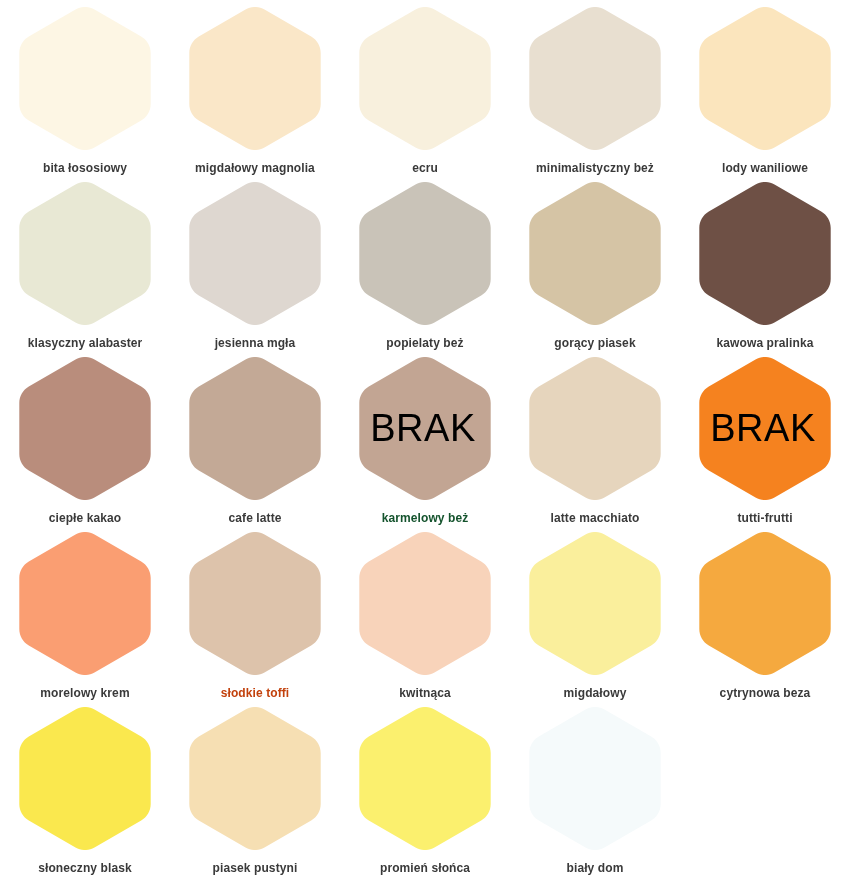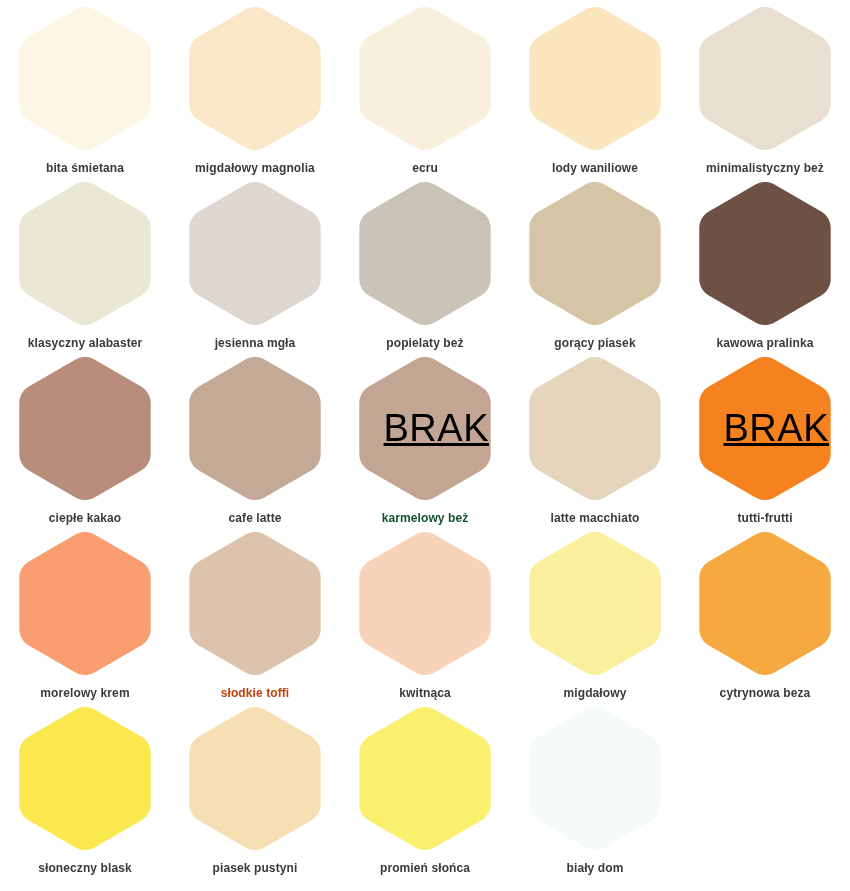--- a/index.html
+++ b/index.html
@@ -32,22 +32,21 @@
     justify-content: flex-start;
     padding-top: 7px;
   }
 
   .hex-wrap {
     position: relative;
     width: 132px;
     height: 143px;
     display: flex;
     align-items: center;
-    justify-content: flex-end;
-    text-decoration: underline;
+    justify-content: center;
   }
 
   .hex-shape {
     position: absolute;
     inset: 0;
     width: 132px;
     height: 143px;
   }
 
   .hex-shape svg {
@@ -99,21 +98,21 @@
                    C 69.6 143.9 62.4 143.9 56.5 140.4
                    L 9.8 113.4
                    C 3.9 110.0 0.3 103.7 0.3 96.9
                    L 0.3 46.1
                    C 0.3 39.3 3.9 33.0 9.8 29.6
                    Z" fill="#fdf6e4"></path>
         </svg>
       </div>
 
     </div>
-    <div class="swatch-label" style="color: rgb(58, 58, 58);">bita śmietana</div>
+    <div class="swatch-label" style="color: rgb(58, 58, 58);">bita łososiowy</div>
   </div>
     <div class="swatch-cell">
     <div class="hex-wrap">
       <div class="hex-shape">
         <svg viewBox="0 0 132 143" xmlns="http://www.w3.org/2000/svg" aria-hidden="true">
           <path d="M 56.5 2.6
                    C 62.4 -0.9 69.6 -0.9 75.5 2.6
                    L 122.2 29.6
                    C 128.1 33.0 131.7 39.3 131.7 46.1
                    L 131.7 96.9
@@ -163,20 +162,43 @@
                    L 122.2 29.6
                    C 128.1 33.0 131.7 39.3 131.7 46.1
                    L 131.7 96.9
                    C 131.7 103.7 128.1 110.0 122.2 113.4
                    L 75.5 140.4
                    C 69.6 143.9 62.4 143.9 56.5 140.4
                    L 9.8 113.4
                    C 3.9 110.0 0.3 103.7 0.3 96.9
                    L 0.3 46.1
                    C 0.3 39.3 3.9 33.0 9.8 29.6
+                   Z" fill="#e8dfd0"></path>
+        </svg>
+      </div>
+
+    </div>
+    <div class="swatch-label" style="color: rgb(58, 58, 58);">minimalistyczny beż</div>
+  </div>
+    <div class="swatch-cell">
+    <div class="hex-wrap">
+      <div class="hex-shape">
+        <svg viewBox="0 0 132 143" xmlns="http://www.w3.org/2000/svg" aria-hidden="true">
+          <path d="M 56.5 2.6
+                   C 62.4 -0.9 69.6 -0.9 75.5 2.6
+                   L 122.2 29.6
+                   C 128.1 33.0 131.7 39.3 131.7 46.1
+                   L 131.7 96.9
+                   C 131.7 103.7 128.1 110.0 122.2 113.4
+                   L 75.5 140.4
+                   C 69.6 143.9 62.4 143.9 56.5 140.4
+                   L 9.8 113.4
+                   C 3.9 110.0 0.3 103.7 0.3 96.9
+                   L 0.3 46.1
+                   C 0.3 39.3 3.9 33.0 9.8 29.6
                    Z" fill="#fbe5bd"></path>
         </svg>
       </div>
 
     </div>
     <div class="swatch-label" style="color: rgb(58, 58, 58);">lody waniliowe</div>
   </div>
     <div class="swatch-cell">
     <div class="hex-wrap">
       <div class="hex-shape">
@@ -186,43 +208,20 @@
                    L 122.2 29.6
                    C 128.1 33.0 131.7 39.3 131.7 46.1
                    L 131.7 96.9
                    C 131.7 103.7 128.1 110.0 122.2 113.4
                    L 75.5 140.4
                    C 69.6 143.9 62.4 143.9 56.5 140.4
                    L 9.8 113.4
                    C 3.9 110.0 0.3 103.7 0.3 96.9
                    L 0.3 46.1
                    C 0.3 39.3 3.9 33.0 9.8 29.6
-                   Z" fill="#e8dfd0"></path>
-        </svg>
-      </div>
-
-    </div>
-    <div class="swatch-label" style="color: rgb(58, 58, 58);">minimalistyczny beż</div>
-  </div>
-    <div class="swatch-cell">
-    <div class="hex-wrap">
-      <div class="hex-shape">
-        <svg viewBox="0 0 132 143" xmlns="http://www.w3.org/2000/svg" aria-hidden="true">
-          <path d="M 56.5 2.6
-                   C 62.4 -0.9 69.6 -0.9 75.5 2.6
-                   L 122.2 29.6
-                   C 128.1 33.0 131.7 39.3 131.7 46.1
-                   L 131.7 96.9
-                   C 131.7 103.7 128.1 110.0 122.2 113.4
-                   L 75.5 140.4
-                   C 69.6 143.9 62.4 143.9 56.5 140.4
-                   L 9.8 113.4
-                   C 3.9 110.0 0.3 103.7 0.3 96.9
-                   L 0.3 46.1
-                   C 0.3 39.3 3.9 33.0 9.8 29.6
                    Z" fill="#e8e8d4"></path>
         </svg>
       </div>
 
     </div>
     <div class="swatch-label" style="color: rgb(58, 58, 58); margin-top: 20px;">klasyczny alabaster</div>
   </div>
     <div class="swatch-cell">
     <div class="hex-wrap">
       <div class="hex-shape">

